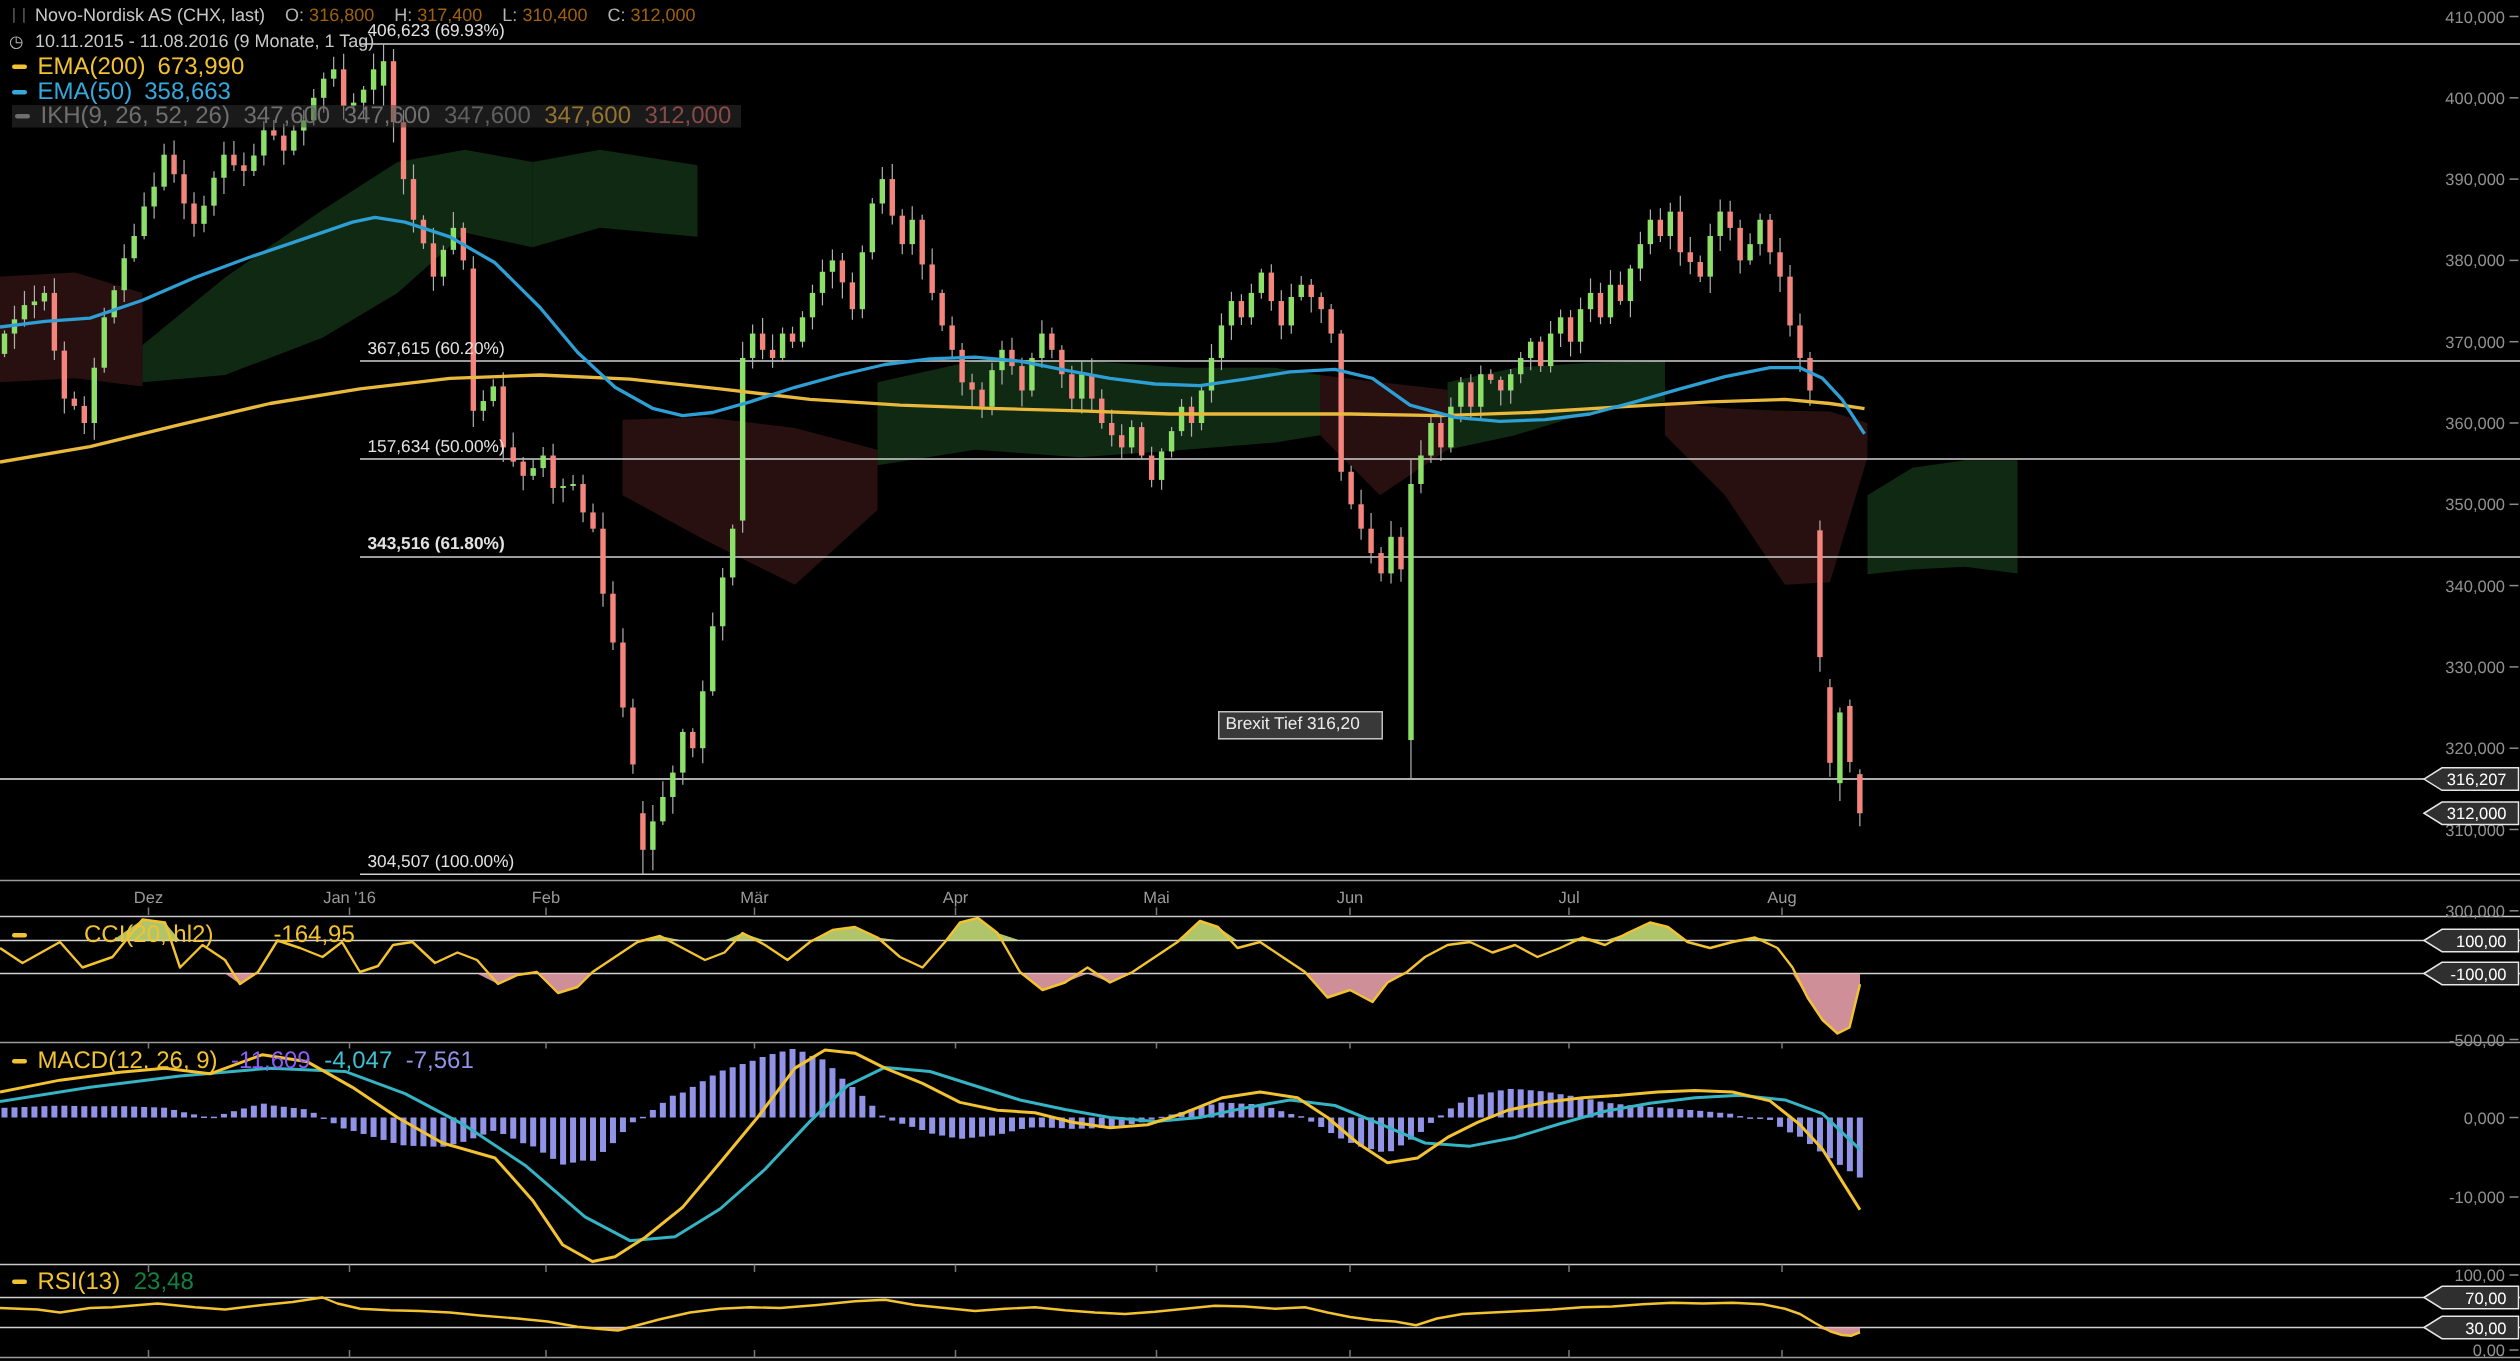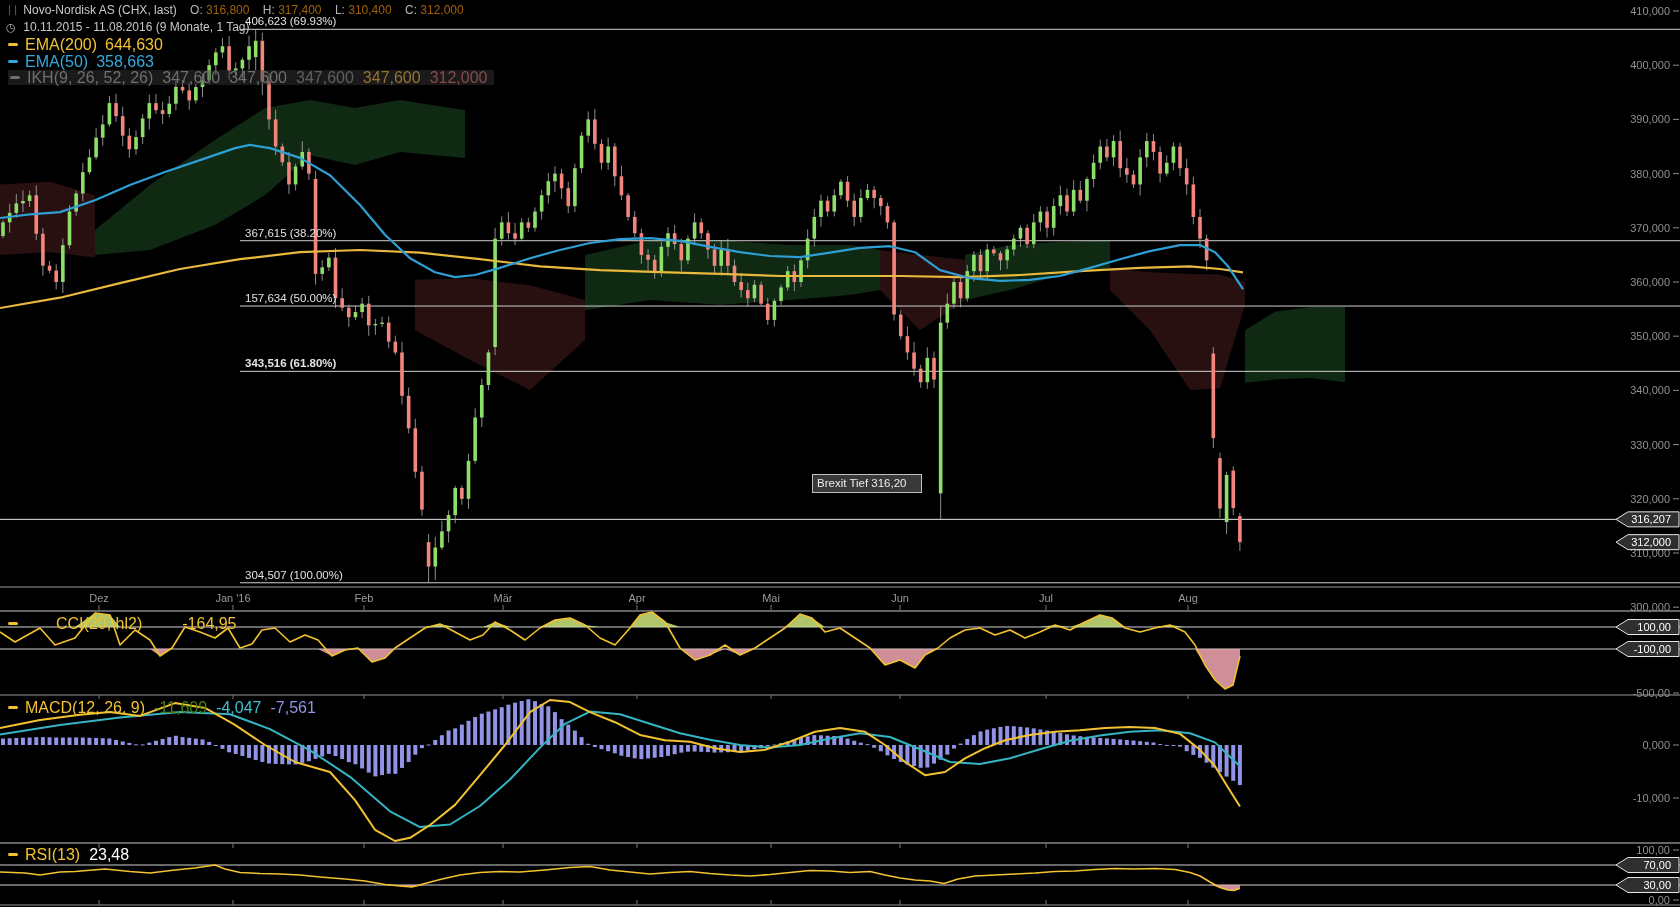--- a/index.html
+++ b/index.html
@@ -724,55 +724,55 @@
     <span class="val">312,000</span>
   </div>
   <div class="hrow" style="top:20px">
     <span class="icon">◷</span>
     <span>10.11.2015 - 11.08.2016 (9 Monate, 1 Tag)</span>
   </div>
 
   <div class="legrow" style="left:8px;top:37px">
     <span class="sw" id="sw-ema200" style="background: rgb(242, 194, 48);"></span>
     <span style="color:#f2c230">EMA(200)</span>
-    <span style="color:#f2c230;margin-left:8px">644,630</span>
+    <span style="color:#f2c230;margin-left:8px">673,990</span>
   </div>
   <div class="legrow" style="left:8px;top:54px">
     <span class="sw" id="sw-ema50" style="background: rgb(53, 168, 220);"></span>
     <span style="color:#35a8dc">EMA(50)</span>
     <span style="color:#35a8dc;margin-left:8px">358,663</span>
   </div>
   <div class="legrow dimbg" style="left:8px;top:70px">
     <span class="sw" style="background:#6f6f6f"></span>
     <span style="color:#6f6f6f">IKH(9, 26, 52, 26)</span>
     <span class="sp" style="color:#6f6f6f">347,600</span>
     <span class="sp" style="color:#6f6f6f">347,600</span>
     <span class="sp" style="color:#606060">347,600</span>
     <span class="sp" style="color:#95742f">347,600</span>
     <span class="sp" style="color:#8a4a4a">312,000</span>
   </div>
 
   <div class="fiblabel" style="left: 245px; top: 15.3033px;">406,623 (69.93%)</div>
-  <div class="fiblabel" style="left: 245px; top: 226.727px;">367,615 (38.20%)</div>
+  <div class="fiblabel" style="left: 245px; top: 226.727px;">367,615 (60.20%)</div>
   <div class="fiblabel" style="left: 245px; top: 292.038px;">157,634 (50.00%)</div>
   <div class="fiblabel" style="left: 245px; top: 357.343px; font-weight: bold;">343,516 (61.80%)</div>
   <div class="fiblabel" style="left: 245px; top: 568.772px;">304,507 (100.00%)</div>
 
   <div class="anno" id="anno" style="left: 812px; top: 474px; min-width: 100px;">Brexit Tief 316,20</div>
 
   <div class="legrow" id="leg-cci" style="left: 8px; top: 616px; gap: 31px;">
     <span class="sw" style="background:#f2c230"></span>
     <span style="color:#f2c230">CCI(20, hl2)</span>
     <span style="color:#f2c230;margin-left:9px">-164,95</span>
   </div>
   <div class="legrow" id="leg-macd" style="left: 8px; top: 700px;">
     <span class="sw" style="background:#f2c230"></span>
     <span style="color:#f2c230">MACD(12, 26, 9)</span>
-    <span style="color:#4d7c0f;margin-left:9px">-11,609</span>
+    <span style="color:#8b5cf6;margin-left:9px">-11,609</span>
     <span style="color:#3fc0d0;margin-left:9px">-4,047</span>
     <span style="color:#9093e6;margin-left:9px">-7,561</span>
   </div>
   <div class="legrow" id="leg-rsi" style="left: 8px; top: 847px;">
     <span class="sw" style="background:#f2c230"></span>
     <span style="color:#f2c230">RSI(13)</span>
-    <span style="color:#ffffff;margin-left:9px">23,48</span>
+    <span style="color:#15803d;margin-left:9px">23,48</span>
   </div>
 </div>
 
 </body></html>

